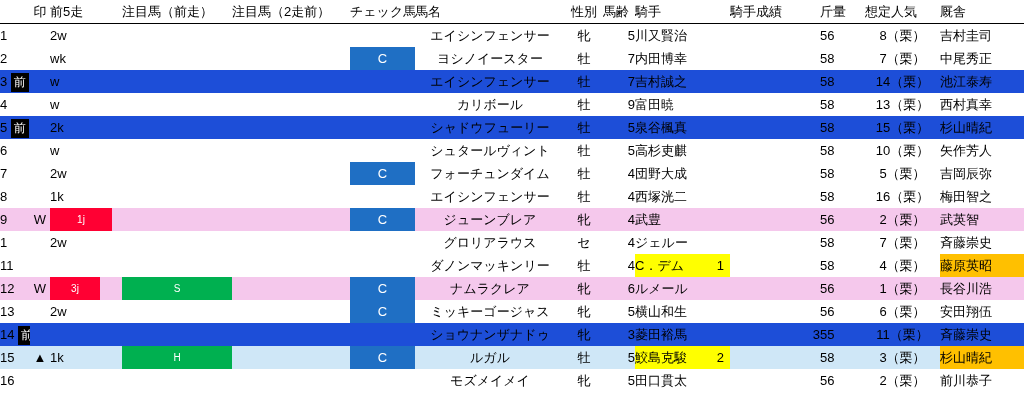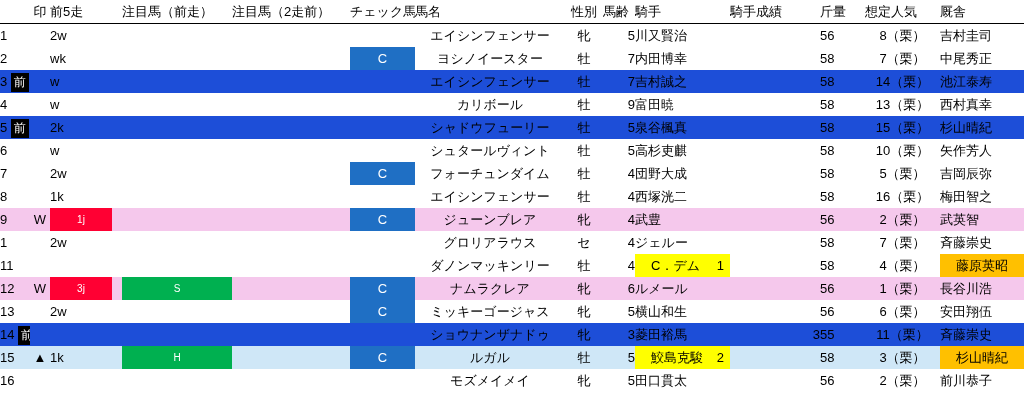--- a/index.html
+++ b/index.html
@@ -100,21 +100,21 @@
     display: inline-block;
     background: #000;
     color: #fff;
     padding: 0 3px;
     height: 19px;
     line-height: 19px;
     font-size: 12px;
     vertical-align: middle;
   }
   .cellflex { display: flex; align-items: center; height: 23px; }
-  .cellflex .lbl { padding-left: 16px; }
+  .cellflex .lbl { padding-left: 0; }
   .cellflex .val { margin-left: auto; padding-right: 6px; }
   .jyellow { background: #ffff00; }
   .jorange { background: #ffc000; }
 </style>
 </head>
 <body>
 
 <div id="sheet">
   <table class="race">
     <colgroup>
@@ -340,21 +340,21 @@
           <td class="pop"><span>4（栗）</span></td>
           <td class="stable">
             <div class="cellflex jorange">
               <span class="lbl">藤原英昭</span>
             </div>
           </td>
         </tr>
         <tr class="bg-pink">
           <td class="no"><span>12</span></td>
           <td class="mark"><span>W</span></td>
-          <td class="p5"><span class="seg red" style="width:62px">3j</span></td>
+          <td class="p5"><span class="seg red" style="width:50px">3j</span></td>
           <td class="prev1"><span class="seg green" style="width:110px">S</span></td>
           <td class="prev2"></td>
           <td class="check">
             <span class="fill blue">C</span>
           </td>
           <td class="name"><span>ナムラクレア</span></td>
           <td class="sex"><span>牝</span></td>
           <td class="age"><span>6</span></td>
           <td class="jockey"><span>ルメール</span></td>
           <td class="jres"><span></span></td>

